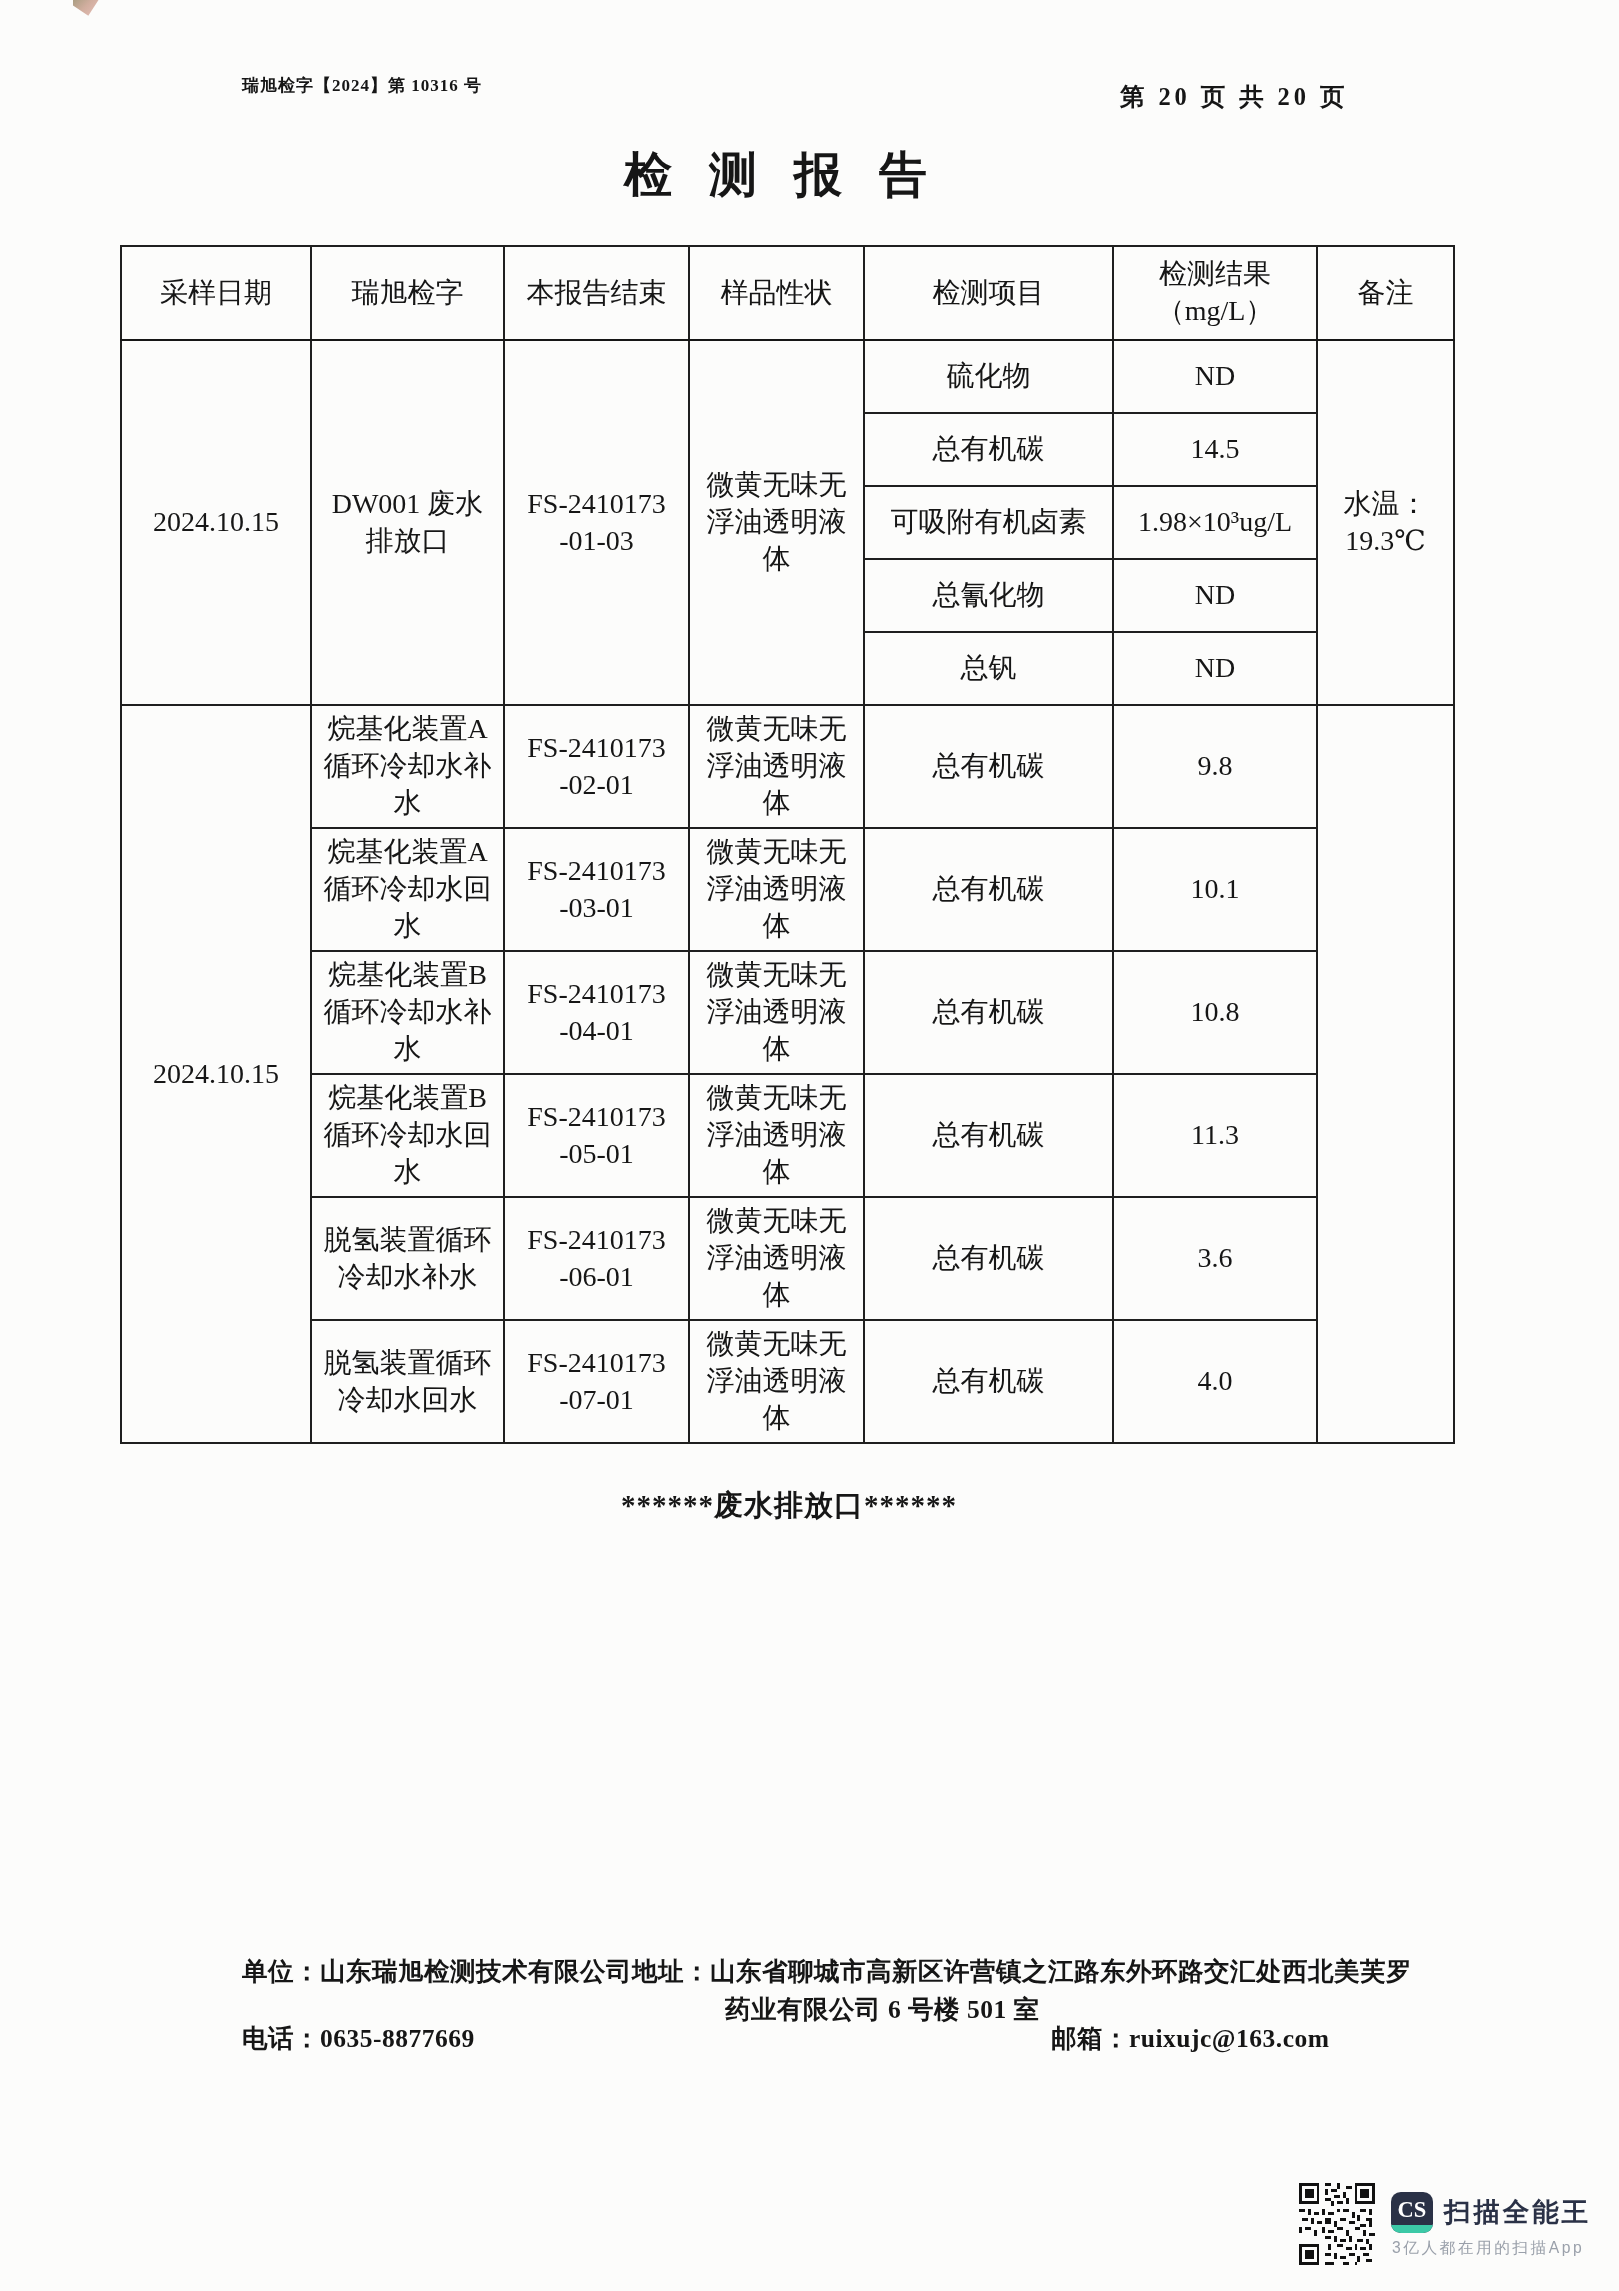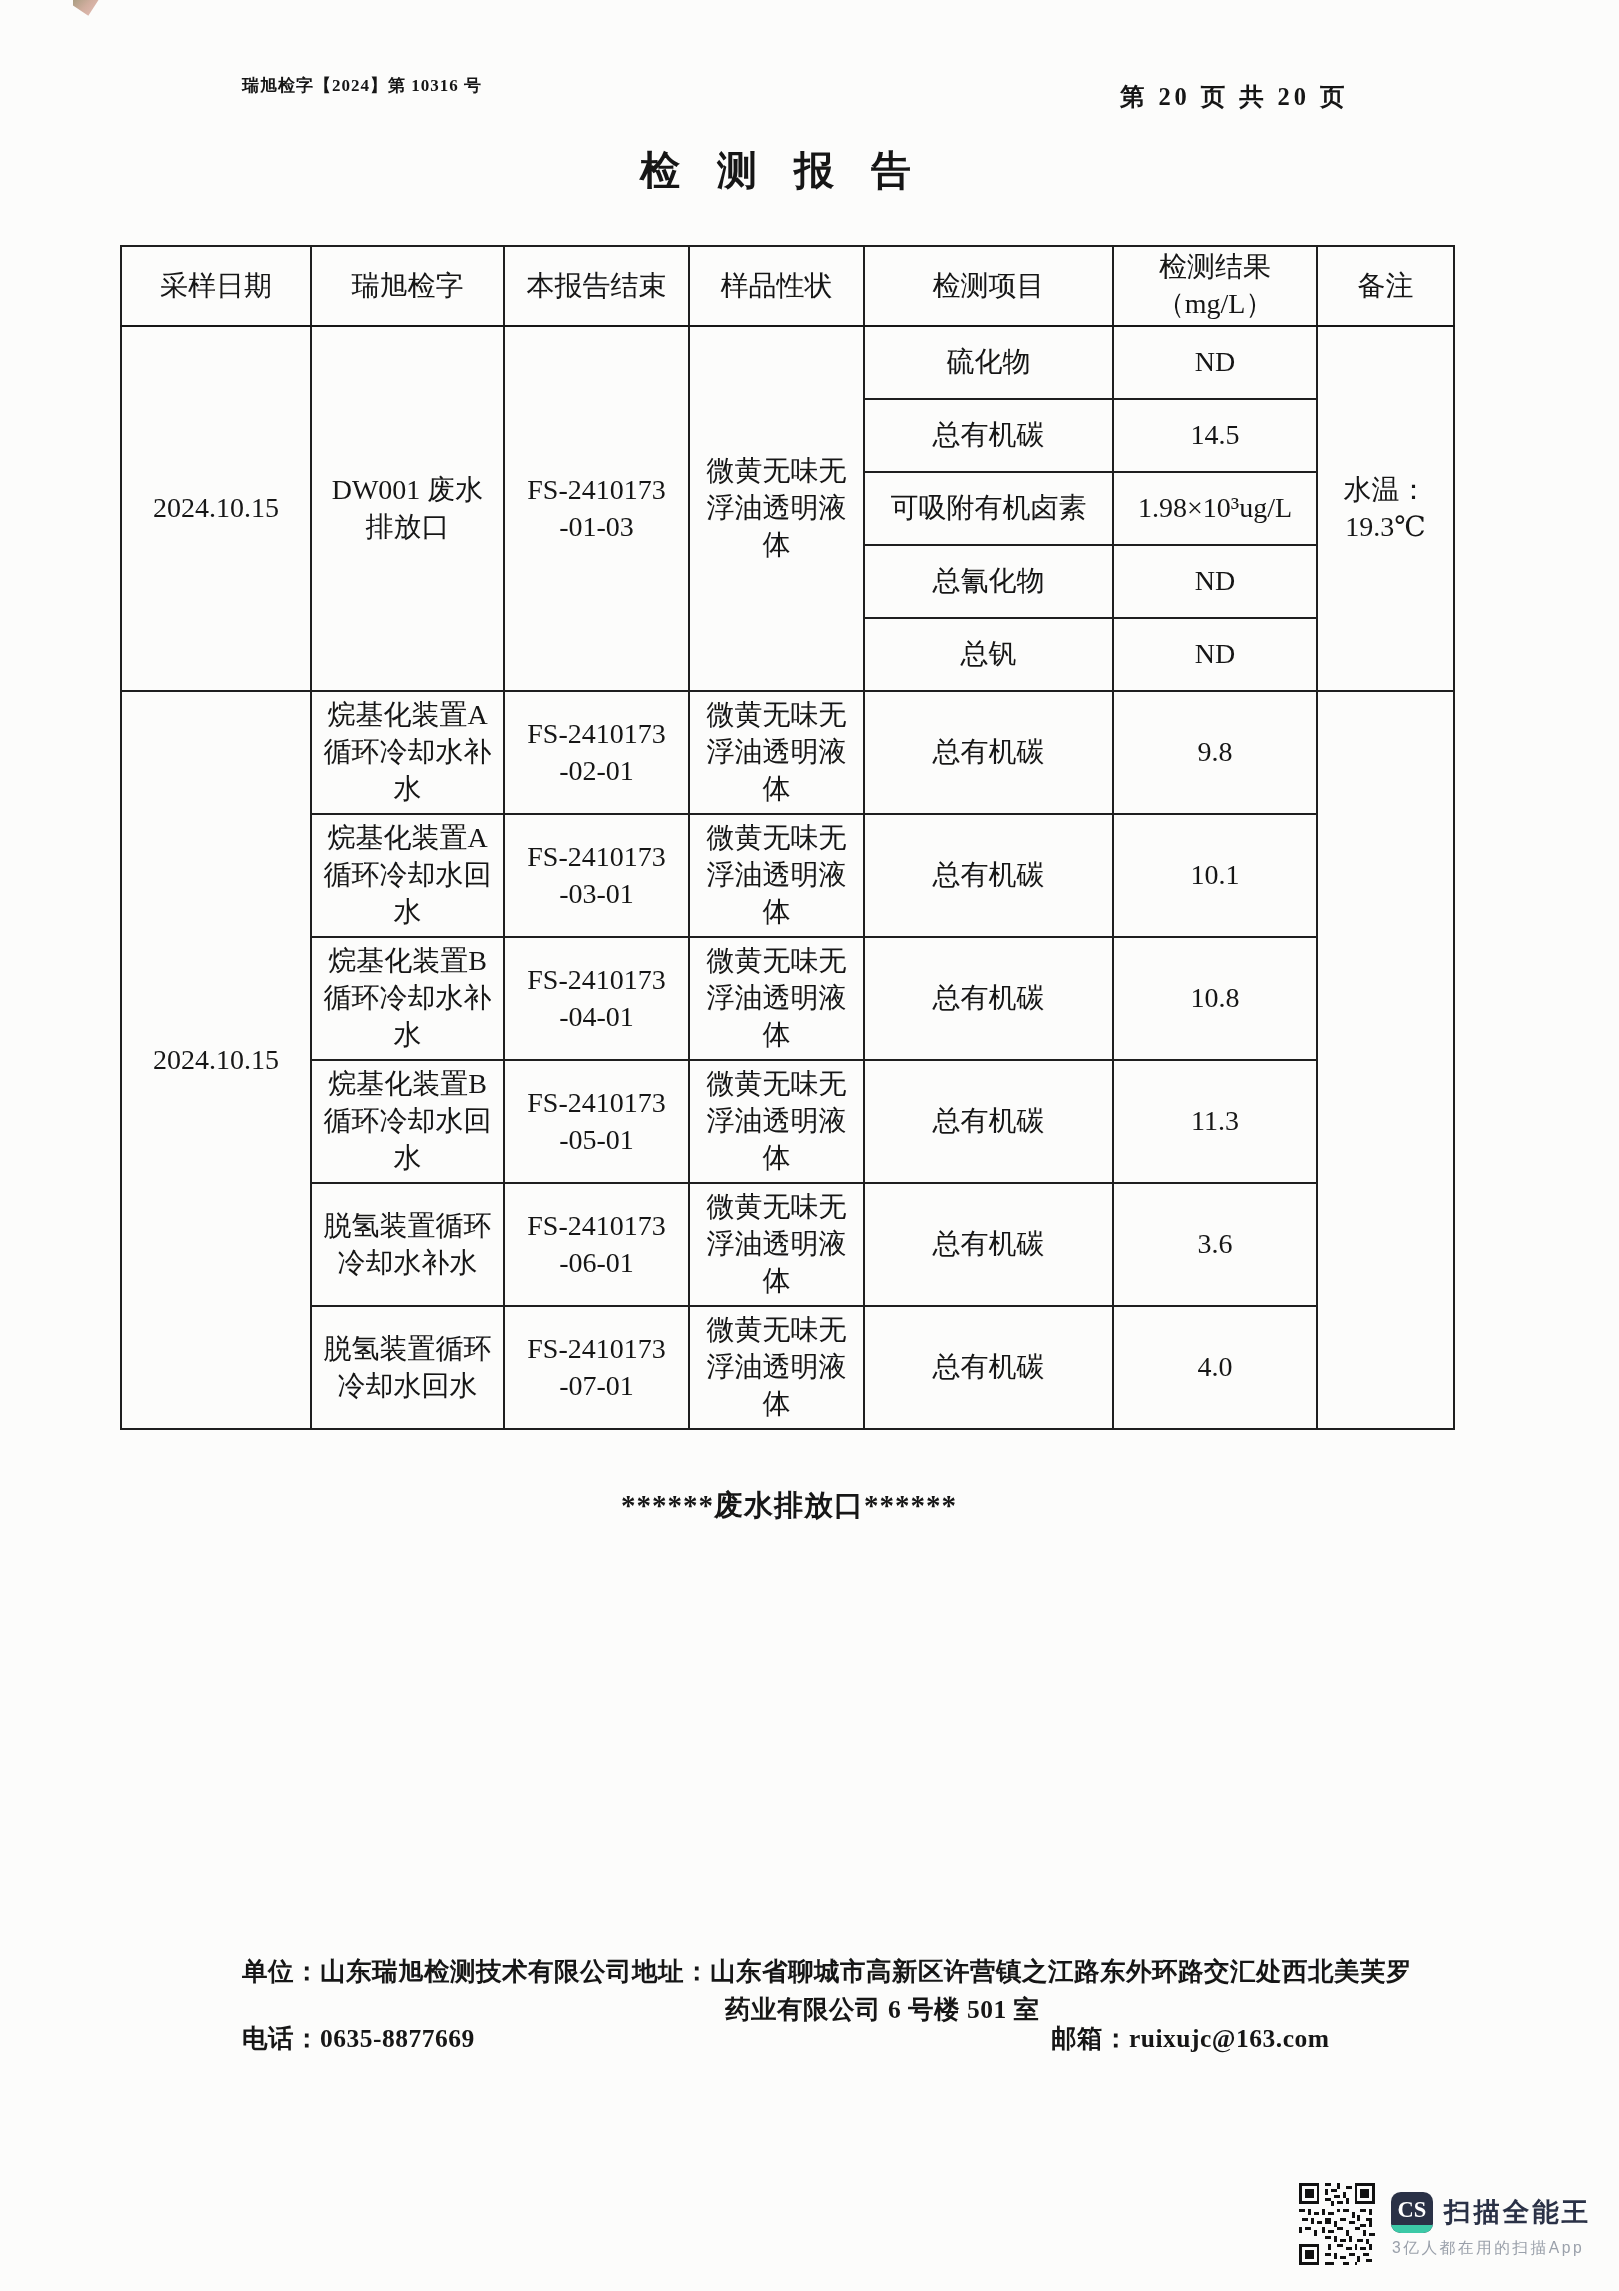--- a/index.html
+++ b/index.html
@@ -21,38 +21,38 @@
   .doc-number{
     position:absolute;left:242px;top:74px;
     font-size:17px;font-weight:600;letter-spacing:1px;white-space:nowrap;
   }
   .page-info{
     position:absolute;left:1120px;top:80px;
     font-size:24.5px;font-weight:600;letter-spacing:3.9px;white-space:nowrap;
   }
   .doc-title{
     position:absolute;left:0;top:143px;width:1588px;
-    text-align:center;font-size:40px;font-weight:bold;
+    text-align:center;font-size:48px;font-weight:bold;
     letter-spacing:37px;white-space:nowrap;
   }
   table.report{
     position:absolute;left:120px;top:245px;
     width:1334px;border-collapse:collapse;table-layout:fixed;
     border:2.9px solid #161616;
     font-size:28px;line-height:1.32;
   }
   table.report th,table.report td{
     border:2px solid #1f1f1f;
     vertical-align:middle;text-align:center;
     padding:0 5.9px;
     font-weight:normal;
     overflow:hidden;
   }
   table.report thead th{border-bottom:2.9px solid #161616;}
-  tr.h-row{height:80px;}
+  tr.h-row{height:94px;}
   tr.b1-row{height:73px;}
   tr.b2-row{height:123px;}
   tr.block-start td{border-top:2.9px solid #161616;}
   td.loc{ text-align:left;padding:0 19.6px;}
   td.app{ text-align:left;padding:0 24.5px;}
   .pre{white-space:pre-line;}
   td.remark{text-align:left;padding:0 13.7px;white-space:pre-line;border-radius:9px;}
   .end-note{
     position:absolute;left:0;top:1486px;width:1578px;
     text-align:center;font-size:29px;font-weight:bold;letter-spacing:1px;

